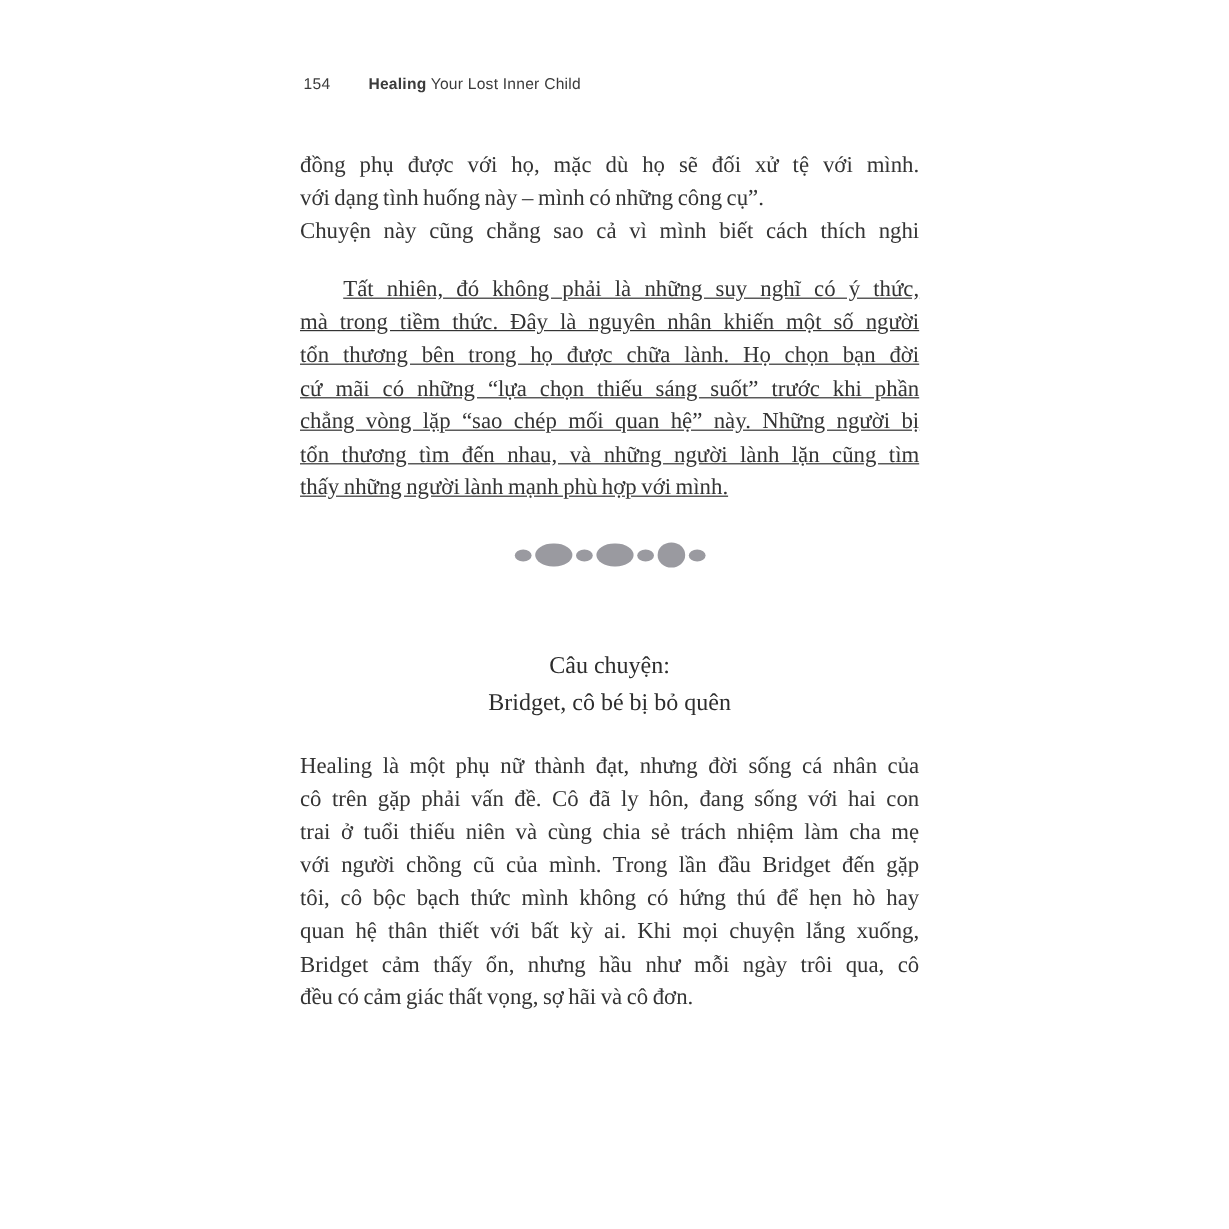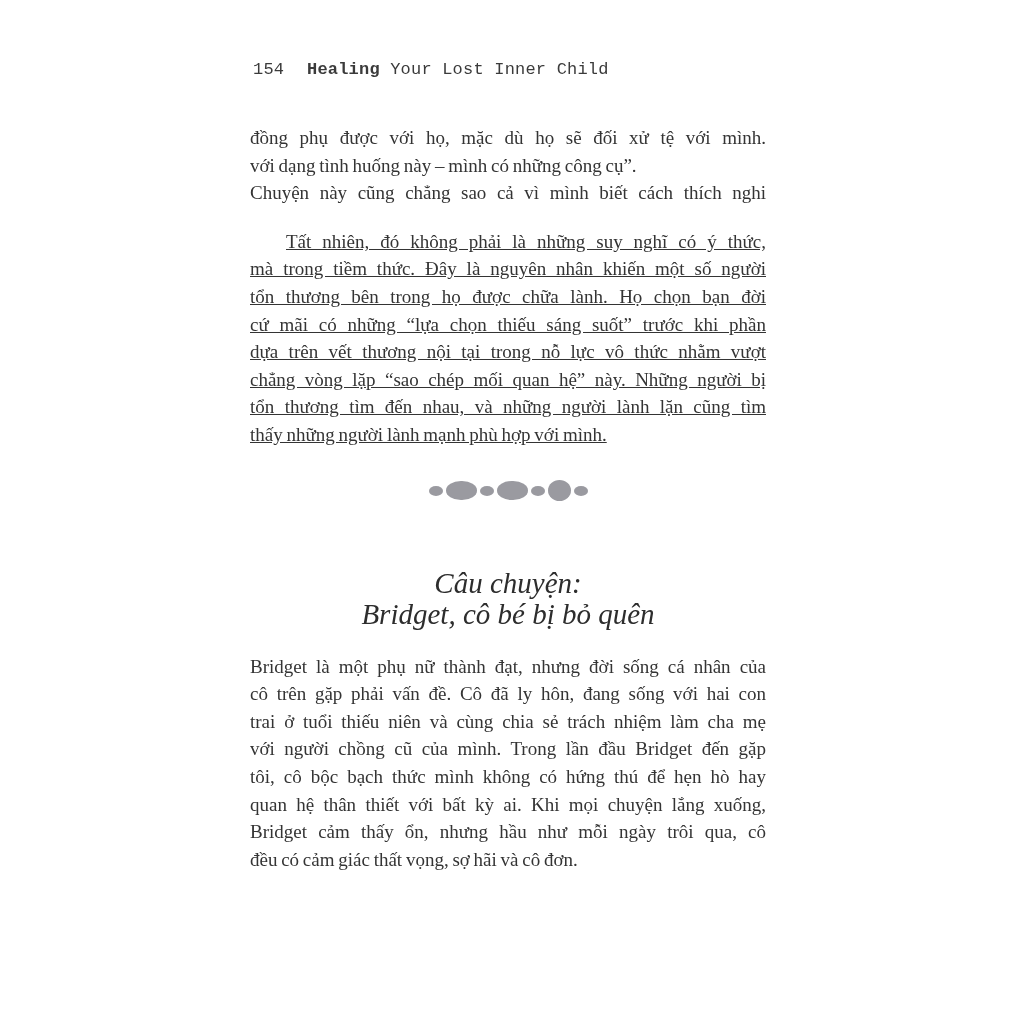--- a/index.html
+++ b/index.html
@@ -6,22 +6,22 @@
   .page{
     position:relative;
     width:1024px;height:1024px;
     background:#ffffff;
     font-family:"Liberation Serif", serif;
     color:#343434;
     overflow:hidden;
   }
   .running-header{
     position:absolute;left:253px;top:61px;
-    font-family:Liberation Mono, monospace;
-    font-size:17px;line-height:18px;color:#3b3b3b;
+    font-family:Liberation Sans, sans-serif;
+    font-size:13px;line-height:18px;color:#3b3b3b;
     letter-spacing:0.2px;
     white-space:nowrap;
   }
   .running-header .pagenum{display:inline-block;width:54px;}
   .running-header b{font-weight:700;}
   .content{
     position:absolute;left:250px;top:124px;width:516px;
     font-size:19px;line-height:27.6px;
   }
   .para .line{
@@ -37,22 +37,21 @@
     margin-top:30px;height:24px;
     display:flex;justify-content:center;align-items:center;gap:3px;
   }
   .dot{background:#9a9aa0;border-radius:50%;}
   .d-s{width:14px;height:10px;}
   .d-l{width:31px;height:19px;border-radius:48% / 50%;}
   .d-c{width:23px;height:21px;}
   .heading{
     margin-top:65px;
     text-align:center;
-    font-style:italic;
-    font-size:29px;line-height:31px;
+    font-size:20px;line-height:31px;
     color:#2d2d2d;
   }
 </style>
 </head>
 <body>
 
 <div class="page">
 
   <div class="running-header">
     <span class="pagenum">154</span><span class="booktitle"><b>Healing</b><span> Your Lost Inner Child</span></span>
@@ -64,21 +63,20 @@
         <div class="line">đồng phụ được với họ, mặc dù họ sẽ đối xử tệ với mình.</div>
         <div class="line last">với dạng tình huống này – mình có những công cụ”.</div>
         <div class="line">Chuyện này cũng chẳng sao cả vì mình biết cách thích nghi</div>
       </div>
 
     <div class="para p2">
         <div class="line indent">Tất nhiên, đó không phải là những suy nghĩ có ý thức,</div>
         <div class="line">mà trong tiềm thức. Đây là nguyên nhân khiến một số người</div>
         <div class="line">tổn thương bên trong họ được chữa lành. Họ chọn bạn đời</div>
         <div class="line">cứ mãi có những “lựa chọn thiếu sáng suốt” trước khi phần</div>
-        <div class="line">dựa trên vết thương nội tại trong nỗ lực vô thức nhằm vượt</div>
         <div class="line">chẳng vòng lặp “sao chép mối quan hệ” này. Những người bị</div>
         <div class="line">tổn thương tìm đến nhau, và những người lành lặn cũng tìm</div>
         <div class="line last">thấy những người lành mạnh phù hợp với mình.</div>
       </div>
 
     <div class="divider">
       <span class="dot d-s" style="background: rgb(154, 154, 160);"></span>
       <span class="dot d-l" style="background: rgb(154, 154, 160);"></span>
       <span class="dot d-s" style="background: rgb(154, 154, 160);"></span>
       <span class="dot d-l" style="background: rgb(154, 154, 160);"></span>
@@ -86,21 +84,21 @@
       <span class="dot d-c" style="background: rgb(154, 154, 160);"></span>
       <span class="dot d-s" style="background: rgb(154, 154, 160);"></span>
     </div>
 
     <div class="heading">
       <div>Câu chuyện:</div>
       <div>Bridget, cô bé bị bỏ quên</div>
     </div>
 
     <div class="para p3">
-        <div class="line">Bridget là một phụ nữ thành đạt, nhưng đời sống cá nhân của</div>
+        <div class="line">Healing là một phụ nữ thành đạt, nhưng đời sống cá nhân của</div>
         <div class="line">cô trên gặp phải vấn đề. Cô đã ly hôn, đang sống với hai con</div>
         <div class="line">trai ở tuổi thiếu niên và cùng chia sẻ trách nhiệm làm cha mẹ</div>
         <div class="line">với người chồng cũ của mình. Trong lần đầu Bridget đến gặp</div>
         <div class="line">tôi, cô bộc bạch thức mình không có hứng thú để hẹn hò hay</div>
         <div class="line">quan hệ thân thiết với bất kỳ ai. Khi mọi chuyện lắng xuống,</div>
         <div class="line">Bridget cảm thấy ổn, nhưng hầu như mỗi ngày trôi qua, cô</div>
         <div class="line last">đều có cảm giác thất vọng, sợ hãi và cô đơn.</div>
       </div>
 
   </div>

